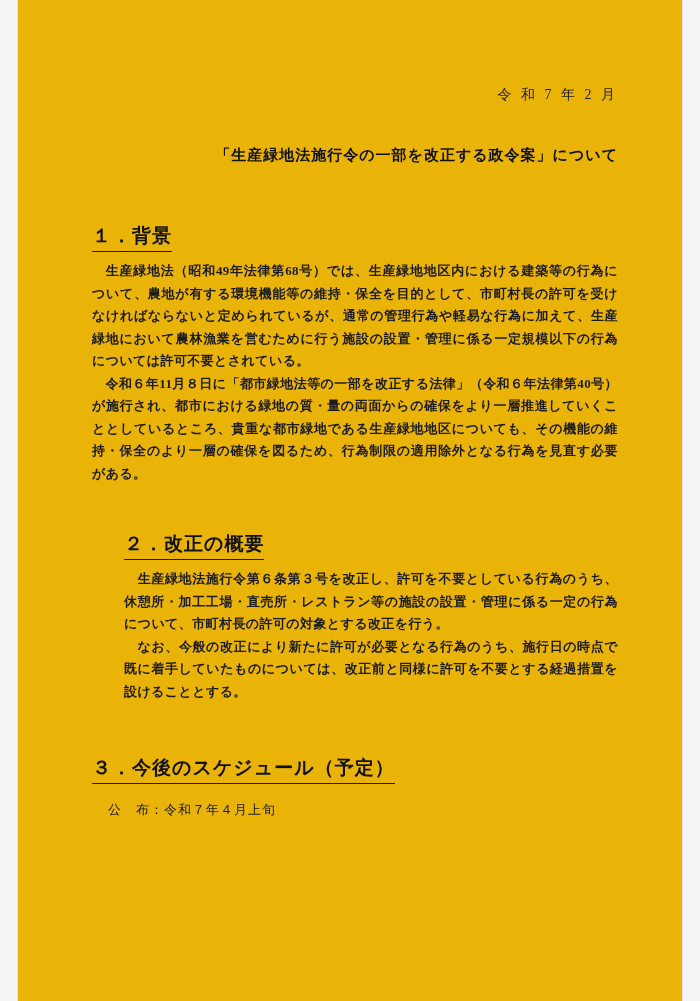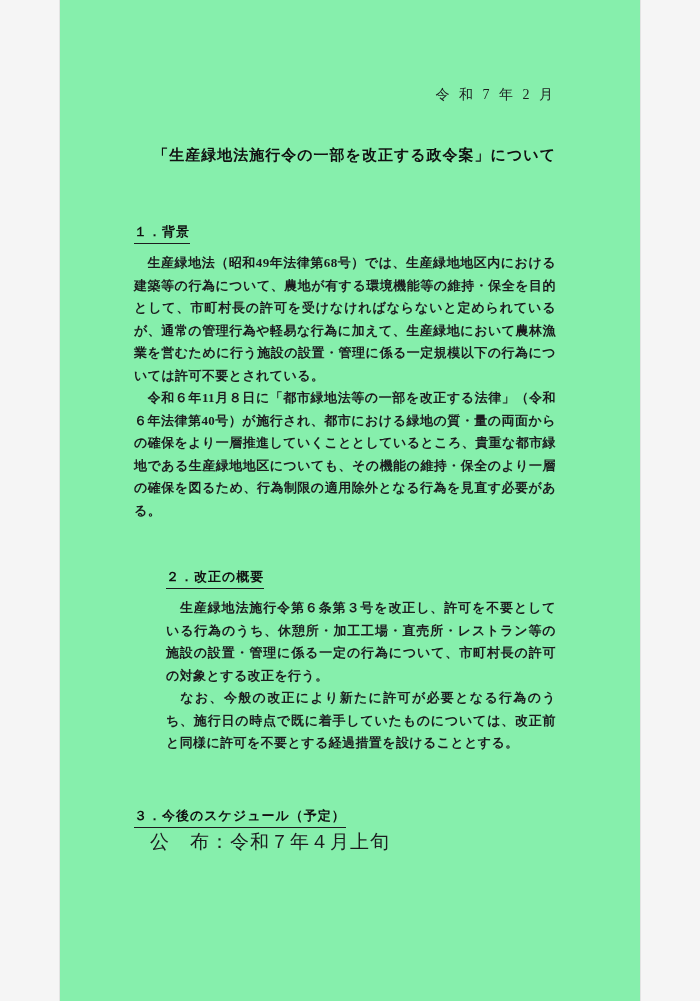--- a/index.html
+++ b/index.html
@@ -2,27 +2,27 @@
 <html><head>
 <meta charset="utf-8">
 <style>
   * { margin: 0; padding: 0; box-sizing: border-box; }
   html, body {
     background: #f5f5f5;
     font-family: "Liberation Serif", "DejaVu Serif", serif;
   }
   .page {
     position: relative;
-    width: 580px;
+    width: 664px;
     height: 1001px;
     margin: 0 auto;
-    background: #86efac;
+    background: #eab308;
     outline: 1px solid #e3e3e3;
     color: #1c1c1e;
-    padding: 82px 84px 40px 74px;
+    padding: 82px 64px 40px 74px;
     overflow: hidden;
   }
   .header-right {
     text-align: right;
     font-size: 14px;
     line-height: 26px;
     letter-spacing: 3px;
     color: #1c1c1e;
   }
   .doc-title {
@@ -31,41 +31,42 @@
     font-size: 15px;
     font-weight: bold;
     letter-spacing: 1px;
     color: #111;
   }
   .section-1 { margin-top: 58px; }
   .section-2 { margin-top: 46px; margin-left: 32px; }
   .section-3 { margin-top: 52px; }
   .section-heading {
     display: table;
-    font-size: 13px;
+    font-size: 19px;
     font-weight: bold;
     letter-spacing: 1px;
     border-bottom: 1.5px solid #1c1c1e;
     padding-bottom: 2px;
     color: #111;
     font-family: Liberation Serif, serif;
   }
   .body-para {
     margin-top: 8px;
     font-size: 13px;
     line-height: 22.5px;
     text-align: justify;
     letter-spacing: 0.4px;
     color: #1c1c1e;
     font-weight: bold;
   }
   .body-para + .body-para { margin-top: 0; }
   .schedule {
+    margin-top: 12px;
     padding-left: 16px;
-    font-size: 19px;
+    font-size: 13px;
     letter-spacing: 1px;
     color: #1c1c1e;
   }
   .schedule-line { line-height: 28px; }
 </style>
 </head>
 <body>
 
 <div class="page">
 

